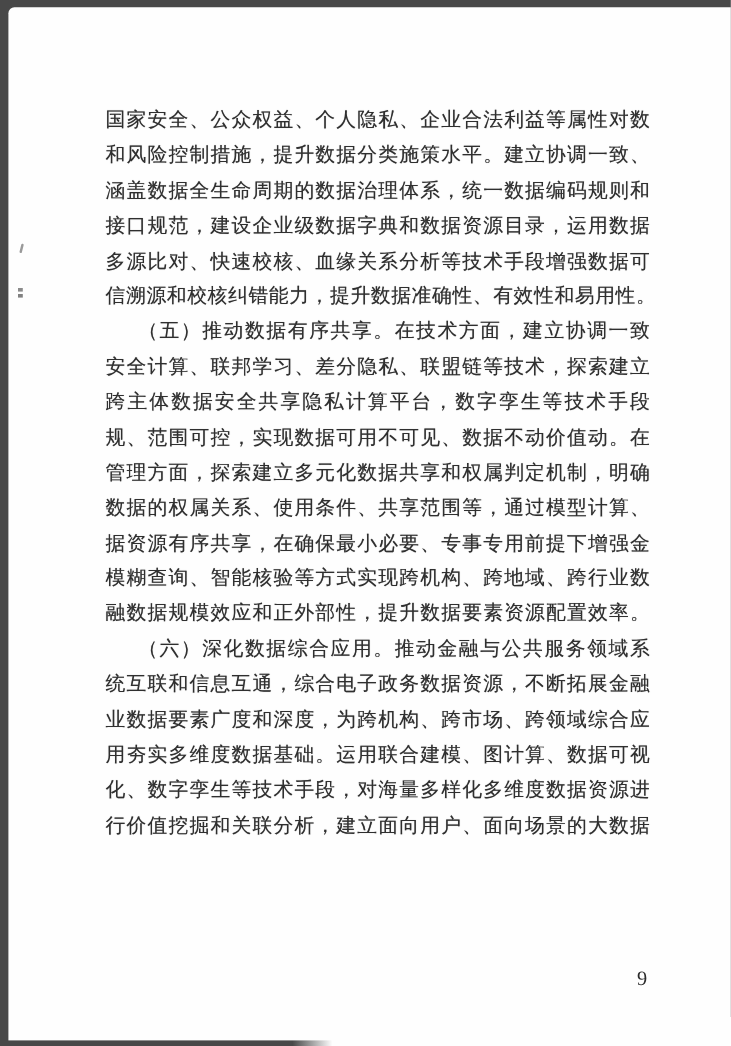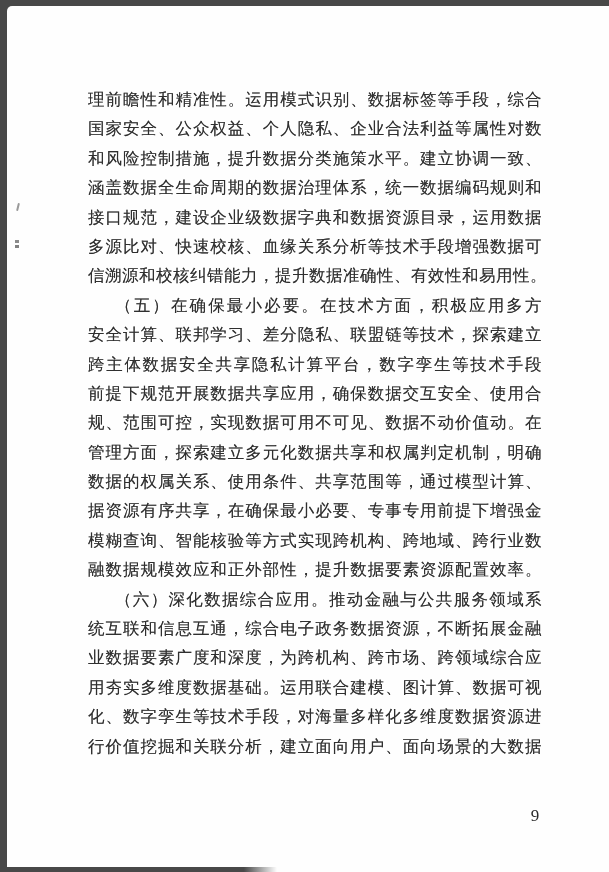--- a/index.html
+++ b/index.html
@@ -78,31 +78,29 @@
 </style>
 </head>
 <body>
 
 <div class="page">
 
   <span class="artifact-1"></span>
   <span class="artifact-2"></span>
 
   <div class="text-block">
-    <div class="line">理前瞻性和精准性。运用模式识别、数据标签等手段，综合</div>
     <div class="line">国家安全、公众权益、个人隐私、企业合法利益等属性对数</div>
     <div class="line">和风险控制措施，提升数据分类施策水平。建立协调一致、</div>
     <div class="line">涵盖数据全生命周期的数据治理体系，统一数据编码规则和</div>
     <div class="line">接口规范，建设企业级数据字典和数据资源目录，运用数据</div>
     <div class="line">多源比对、快速校核、血缘关系分析等技术手段增强数据可</div>
     <div class="line">信溯源和校核纠错能力，提升数据准确性、有效性和易用性。</div>
-    <div class="line indent">（五）在确保最小必要。在技术方面，积极应用多方</div>
+    <div class="line indent">（五）推动数据有序共享。在技术方面，建立协调一致</div>
     <div class="line">安全计算、联邦学习、差分隐私、联盟链等技术，探索建立</div>
     <div class="line">跨主体数据安全共享隐私计算平台，数字孪生等技术手段</div>
-    <div class="line">前提下规范开展数据共享应用，确保数据交互安全、使用合</div>
     <div class="line">规、范围可控，实现数据可用不可见、数据不动价值动。在</div>
     <div class="line">管理方面，探索建立多元化数据共享和权属判定机制，明确</div>
     <div class="line">数据的权属关系、使用条件、共享范围等，通过模型计算、</div>
     <div class="line">据资源有序共享，在确保最小必要、专事专用前提下增强金</div>
     <div class="line">模糊查询、智能核验等方式实现跨机构、跨地域、跨行业数</div>
     <div class="line">融数据规模效应和正外部性，提升数据要素资源配置效率。</div>
     <div class="line indent">（六）深化数据综合应用。推动金融与公共服务领域系</div>
     <div class="line">统互联和信息互通，综合电子政务数据资源，不断拓展金融</div>
     <div class="line">业数据要素广度和深度，为跨机构、跨市场、跨领域综合应</div>
     <div class="line">用夯实多维度数据基础。运用联合建模、图计算、数据可视</div>

